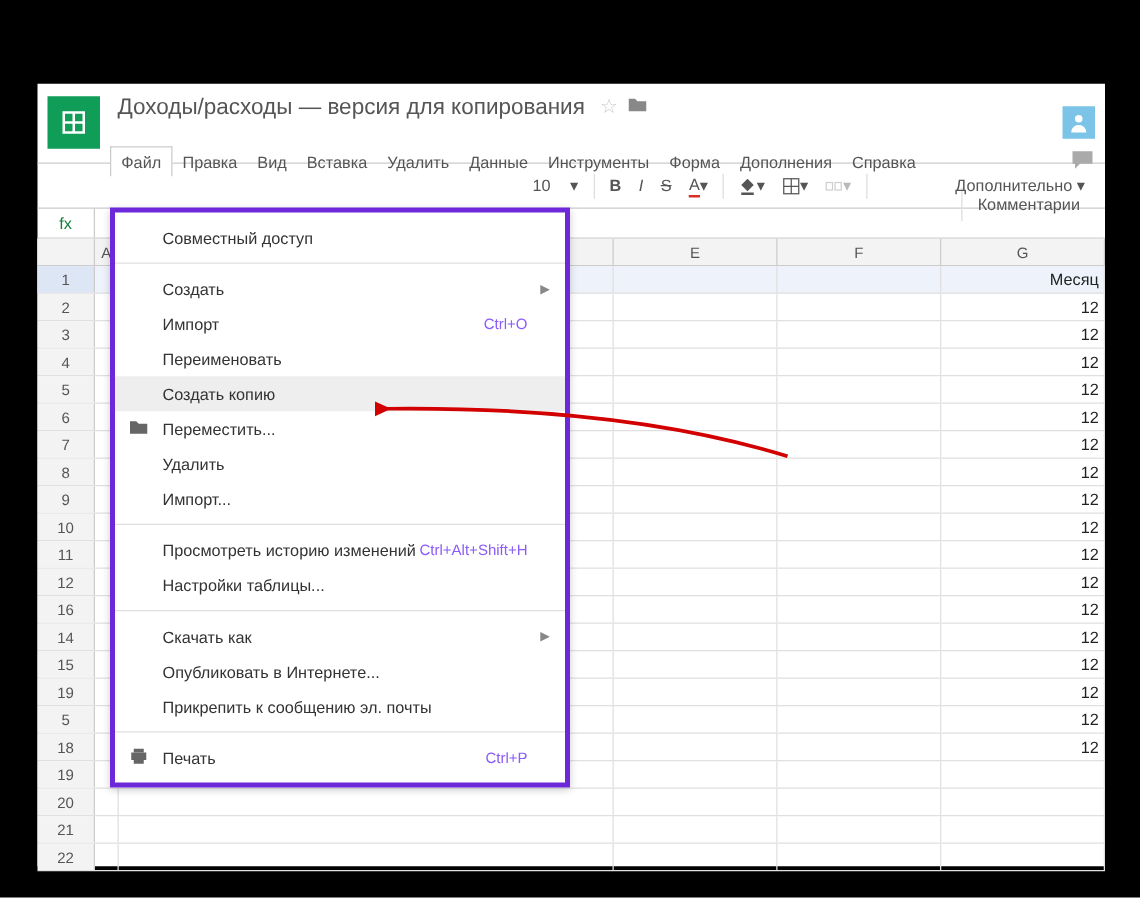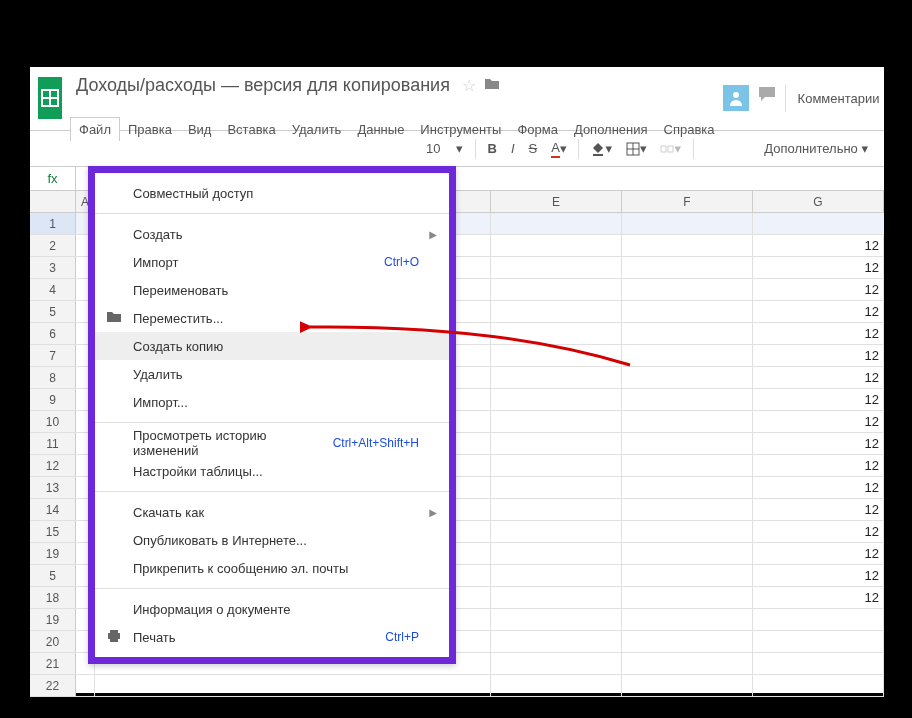--- a/index.html
+++ b/index.html
@@ -9,21 +9,21 @@
 .logo { width: 42px; height: 42px; background: #0f9d58; margin: 10px 8px 0 8px; display: flex; align-items: center; justify-content: center; }
 .logo svg { width: 24px; height: 24px; }
 .header-main { flex: 1; padding-top: 6px; }
 .title-row { display: flex; align-items: center; height: 24px; }
 .doc-title { font-size: 18px; color: #555; padding: 2px 6px; }
 .star { margin-left: 6px; color: #ccc; font-size: 16px; }
 .folder-icon { margin-left: 8px; color: #888; }
 .menu-bar { display: flex; align-items: center; height: 28px; margin-top: 18px; }
 .menu-item { padding: 4px 8px; color: #555; cursor: pointer; font-size: 13px; }
 .menu-item.active { border: 1px solid #ccc; border-bottom: none; background: #fff; position: relative; z-index: 101; }
-.header-right { display: flex; align-items: flex-start; padding: 18px 8px 0 0; gap: 8px; }
+.header-right { display: flex; align-items: flex-end; padding: 18px 8px 0 0; gap: 8px; flex-direction: column; }
 .avatar { width: 26px; height: 26px; background: #7bc4e8; display: flex; align-items: center; justify-content: center; }
 .chat-icon { color: #aaa; font-size: 18px; }
 .comments-btn { padding: 6px 12px; color: #555; font-size: 13px; border-left: 1px solid #ddd; }
 .toolbar { height: 36px; border-bottom: 1px solid #ccc; display: flex; align-items: center; padding: 0 8px; color: #555; font-size: 13px; gap: 2px; }
 .tb-item { padding: 4px 6px; display: flex; align-items: center; }
 .tb-sep { width: 1px; height: 20px; background: #ddd; margin: 0 4px; }
 .tb-font-size { min-width: 28px; text-align: center; }
 .tb-bold { font-weight: bold; }
 .tb-italic { font-style: italic; }
 .tb-strike { text-decoration: line-through; }
@@ -35,24 +35,24 @@
 .col-headers { display: flex; height: 22px; background: #f3f3f3; border-bottom: 1px solid #ccc; }
 .corner { width: 46px; border-right: 1px solid #ccc; background: #f3f3f3; }
 .col-h { border-right: 1px solid #ccc; text-align: center; color: #555; font-size: 12px; display: flex; align-items: center; justify-content: center; }
 .rows { }
 .row { display: flex; height: 22px; border-bottom: 1px solid #e0e0e0; }
 .row-h { width: 46px; border-right: 1px solid #ccc; background: #f3f3f3; text-align: center; color: #555; font-size: 12px; display: flex; align-items: center; justify-content: center; }
 .cell { border-right: 1px solid #e0e0e0; padding: 2px 4px; font-size: 13px; overflow: hidden; display: flex; align-items: center; }
 .cell.right { justify-content: flex-end; }
 .row.selected { background: #eef3fb; }
 .row.selected .row-h { background: #dde6f5; }
-.dropdown { position: absolute; left: 58px; top: 99px; width: 368px; background: #fff; border: 7px solid #6d28d9; box-shadow: 0 2px 6px rgba(0,0,0,0.2); z-index: 100; padding: 6px 0; }
+.dropdown { position: absolute; left: 58px; top: 99px; width: 368px; background: #fff; border: 4px solid #6d28d9; box-shadow: 0 2px 6px rgba(0,0,0,0.2); z-index: 100; padding: 6px 0; }
 .dd-item { display: flex; align-items: center; height: 28px; padding: 0 30px 0 38px; color: #333; font-size: 13px; cursor: pointer; position: relative; }
 .dd-item:hover, .dd-item.highlighted { background: #eee; }
-.dd-shortcut { margin-left: auto; color: #1d4ed8; font-size: 12px; }
+.dd-shortcut { margin-left: auto; color: #8b5cf6; font-size: 12px; }
 .dd-arrow { position: absolute; right: 12px; color: #888; font-size: 10px; }
 .dd-sep { height: 1px; background: #e0e0e0; margin: 6px 0; }
 .dd-icon { position: absolute; left: 10px; color: #888; width: 18px; text-align: center; }
 .arrow-annotation { position: absolute; left: 270px; top: 248px; z-index: 200; pointer-events: none; }
 .col-a { width: 19px; }
 .col-e { width: 131px; }
 .col-f { width: 131px; }
 .col-g { width: 131px; }
 .cell-wide { width: 396px; }
 </style>
@@ -143,20 +143,21 @@
       <div class="col-h col-f">F</div>
       <div class="col-h col-g">G</div>
     </div>
     <div class="rows" id="rows">
         <div class="row selected">
           <div class="row-h">1</div>
           <div class="cell col-a"></div>
           <div class="cell cell-wide"></div>
           <div class="cell col-e"></div>
           <div class="cell col-f"></div>
+          <div class="cell col-g right">Месяц</div>
         </div>
         <div class="row">
           <div class="row-h">2</div>
           <div class="cell col-a"></div>
           <div class="cell cell-wide"></div>
           <div class="cell col-e"></div>
           <div class="cell col-f"></div>
           <div class="cell col-g right">12</div>
         </div>
         <div class="row">
@@ -233,21 +234,21 @@
         </div>
         <div class="row">
           <div class="row-h">12</div>
           <div class="cell col-a"></div>
           <div class="cell cell-wide"></div>
           <div class="cell col-e"></div>
           <div class="cell col-f"></div>
           <div class="cell col-g right">12</div>
         </div>
         <div class="row">
-          <div class="row-h">13</div>
+          <div class="row-h">16</div>
           <div class="cell col-a"></div>
           <div class="cell cell-wide"></div>
           <div class="cell col-e"></div>
           <div class="cell col-f"></div>
           <div class="cell col-g right">12</div>
         </div>
         <div class="row">
           <div class="row-h">14</div>
           <div class="cell col-a"></div>
           <div class="cell cell-wide"></div>
@@ -330,30 +331,30 @@
       <div class="dd-item">
         <span>Создать</span>
         <span class="dd-arrow">▶</span>
       </div>
       <div class="dd-item">
         <span>Импорт</span>
         <span class="dd-shortcut">Ctrl+O</span>
       </div>
       <div class="dd-item">
         <span>Переименовать</span>
+      </div>
+      <div class="dd-item highlighted">
+        <span>Создать копию</span>
       </div>
       <div class="dd-item">
         <span class="dd-icon"><svg width="14" height="12" viewBox="0 0 14 12">
             <path fill="#666" d="M0 1h5l2 2h7v8H0z"></path>
           </svg></span>
         <span>Переместить...</span>
       </div>
-      <div class="dd-item highlighted">
-        <span>Создать копию</span>
-      </div>
       <div class="dd-item">
         <span>Удалить</span>
       </div>
       <div class="dd-item">
         <span>Импорт...</span>
       </div>
       <div class="dd-sep"></div>
       <div class="dd-item">
         <span>Просмотреть историю изменений</span>
         <span class="dd-shortcut">Ctrl+Alt+Shift+H</span>
@@ -366,23 +367,20 @@
         <span>Скачать как</span>
         <span class="dd-arrow">▶</span>
       </div>
       <div class="dd-item">
         <span>Опубликовать в Интернете...</span>
       </div>
       <div class="dd-item">
         <span>Прикрепить к сообщению эл. почты</span>
       </div>
       <div class="dd-sep"></div>
-      <div class="dd-item">
-        <span>Информация о документе</span>
-      </div>
       <div class="dd-item">
         <span class="dd-icon"><svg width="14" height="14" viewBox="0 0 14 14">
             <rect x="3" y="1" width="8" height="3" fill="#666"></rect>
             <rect x="1" y="4" width="12" height="6" fill="#666"></rect>
             <rect x="3" y="9" width="8" height="4" fill="#666"></rect>
           </svg></span>
         <span>Печать</span>
         <span class="dd-shortcut">Ctrl+P</span>
       </div>
     </div>

